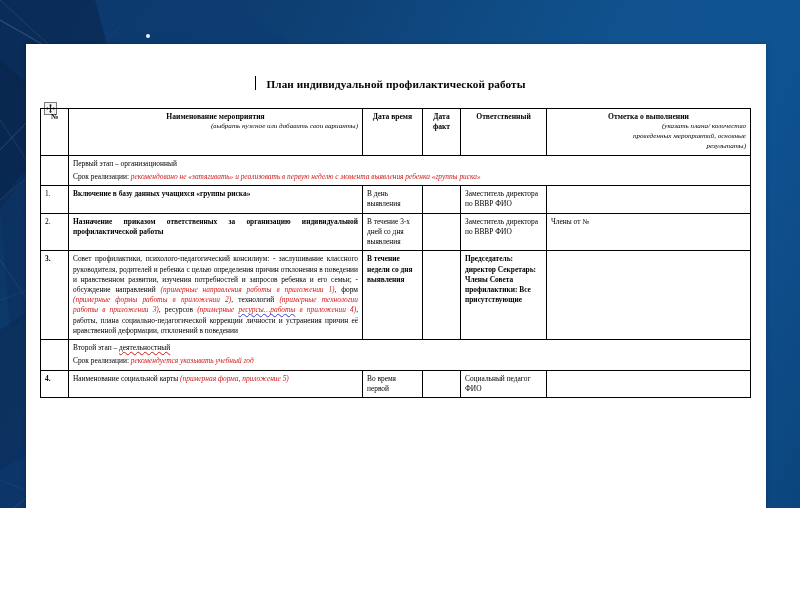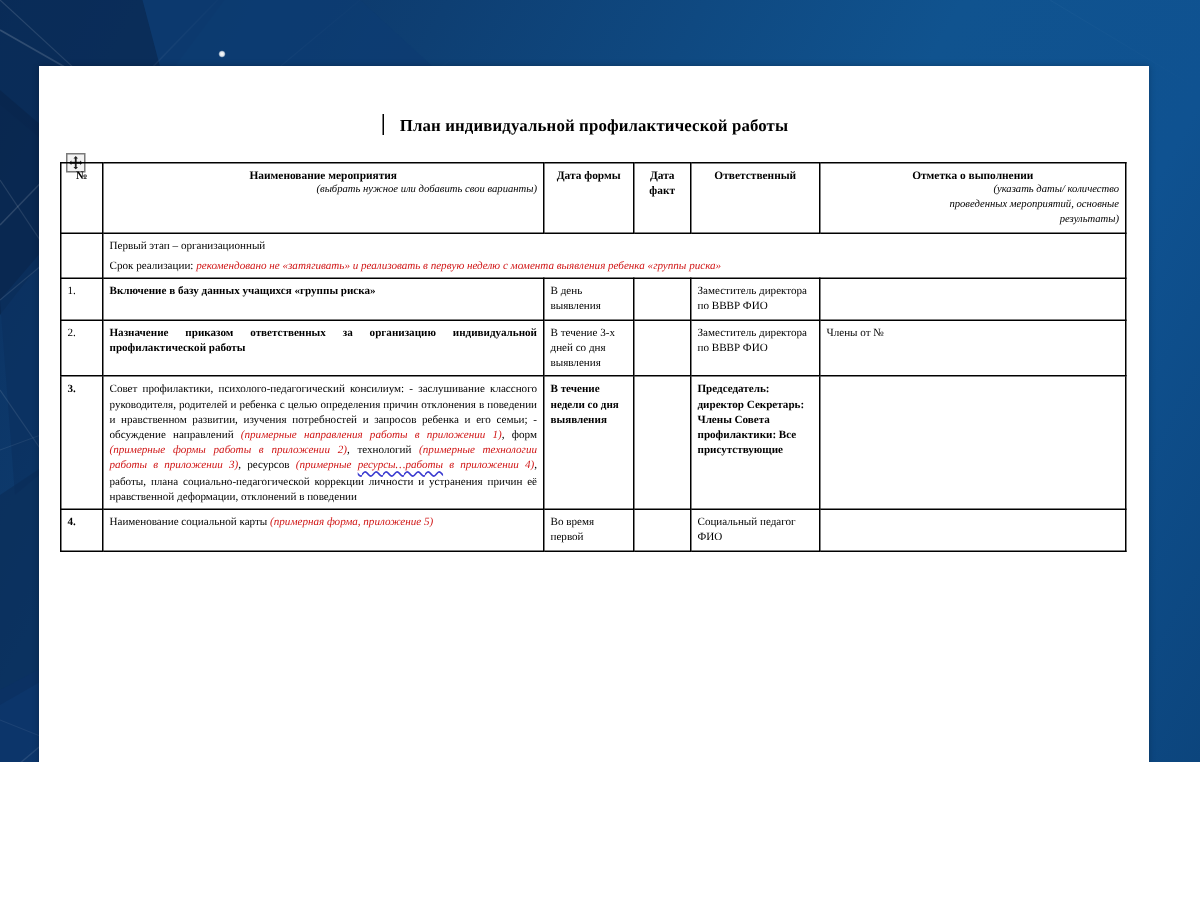--- a/index.html
+++ b/index.html
@@ -173,32 +173,32 @@
       <thead>
         <tr>
           <td>
             <span class="hdr-main">№</span>
           </td>
           <td>
             <span class="hdr-main">Наименование мероприятия</span>
             <span class="hdr-sub">(выбрать нужное или добавить свои варианты)</span>
           </td>
           <td>
-            <span class="hdr-main">Дата формы</span>
+            <span class="hdr-main">Дата время</span>
           </td>
           <td>
             <span class="hdr-main">Дата</span>
             <span class="hdr-main">факт</span>
           </td>
           <td>
             <span class="hdr-main">Ответственный</span>
           </td>
           <td>
             <span class="hdr-main">Отметка о выполнении</span>
-            <span class="hdr-sub">(указать даты/ количество</span>
+            <span class="hdr-sub">(указать плана/ количество</span>
             <span class="hdr-sub">проведенных мероприятий, основные</span>
             <span class="hdr-sub">результаты)</span>
           </td>
         </tr>
       </thead>
 
       <tbody>
 
         <tr class="stage-row">
           <td></td>
@@ -233,20 +233,28 @@
             <span>Совет профилактики, психолого-педагогический консилиум:</span>
             <span>- заслушивание классного руководителя, родителей и ребенка с целью определения причин отклонения в поведении и нравственном развитии, изучения потребностей и запросов ребенка и его семьи;</span>
             <span>- обсуждение направлений </span><span class="red">(примерные направления работы в приложении 1)</span><span>, форм </span><span class="red">(примерные формы работы в приложении 2)</span><span>, технологий </span><span class="red">(примерные технологии работы в приложении 3)</span><span>, ресурсов </span><span class="red">(примерные </span><span class="red sq-blue">ресурсы…работы</span><span class="red"> в приложении 4)</span><span>, работы, плана социально-педагогической коррекции личности и устранения причин её нравственной деформации, отклонений в поведении</span>
           </td>
           <td class="mid">В течение недели со дня выявления</td>
           <td></td>
           <td class="mid">Председатель: директор Секретарь: Члены Совета профилактики: Все присутствующие</td>
           <td></td>
         </tr>
 
+        <tr class="stage-row">
+          <td></td>
+          <td colspan="5">
+            <span class="stage-title"><span>Второй этап – </span><span class="sq-red">деятельностный</span></span>
+            <span class="stage-term"><span>Срок реализации:</span>
+              <span class="red">рекомендуется указывать учебный год</span></span>
+          </td>
+        </tr>
 
         <tr>
           <td class="num mid">4.</td>
           <td>
             <span>Наименование социальной карты </span><span class="red">(примерная форма, приложение 5)</span>
           </td>
           <td>Во время первой</td>
           <td></td>
           <td>Социальный педагог ФИО</td>
           <td></td>

